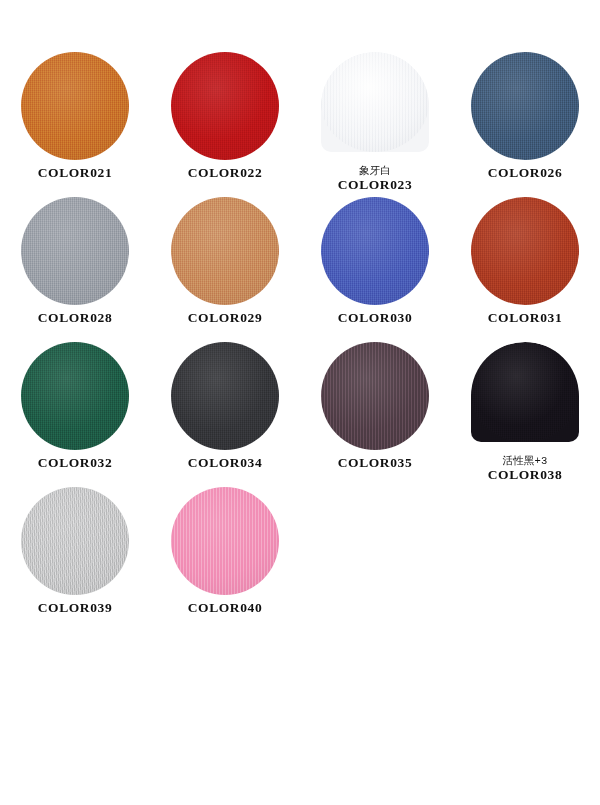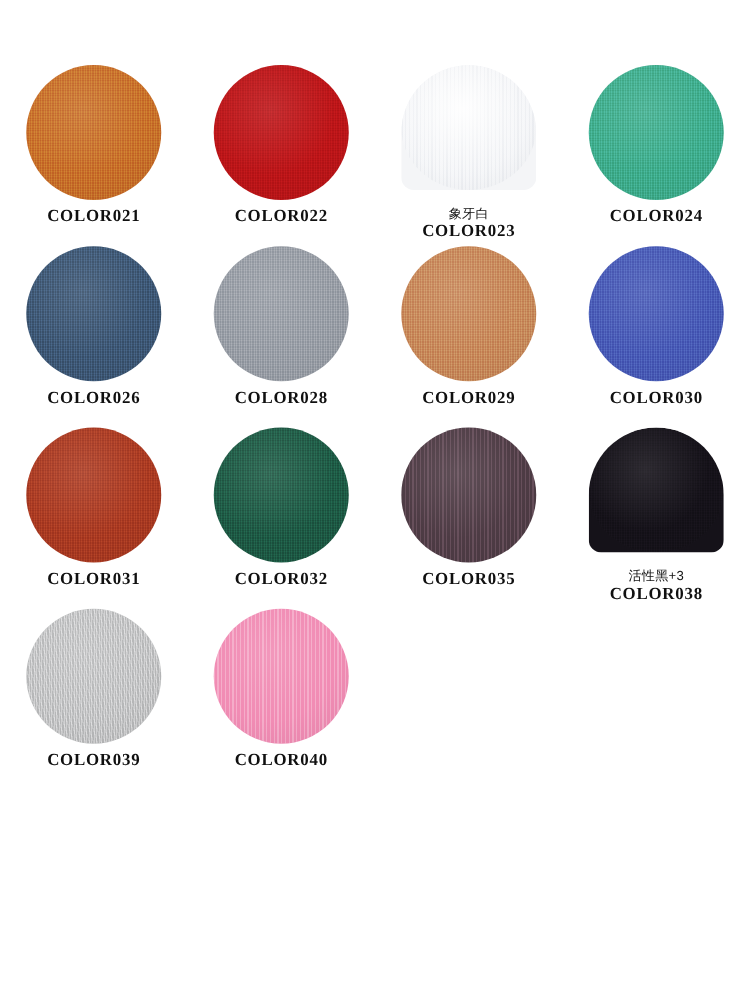--- a/index.html
+++ b/index.html
@@ -104,21 +104,21 @@
     height: 100px;
     clip-path: inset(0 0 0 0 round 54px 54px 10px 10px);
   }
   .swatch-labels {
     margin-top: 6px;
     text-align: center;
     line-height: 1.08;
   }
   .swatch-note {
     display: block;
-    font-family: Liberation Sans, sans-serif;
+    font-family: Liberation Mono, monospace;
     font-size: 10.5px;
     color: #131313;
     letter-spacing: 0.2px;
     margin-bottom: 1px;
     text-align: center;
   }
   .swatch-code {
     display: block;
     font-family: "Liberation Serif", serif;
     font-weight: bold;
@@ -152,28 +152,20 @@
         <div class="swatch-disc-wrap">
           <div class="swatch-disc pale clip-bottom" style="background: rgb(244, 245, 247);"></div>
         </div>
         <div class="swatch-labels">
           <span class="swatch-note">象牙白</span>
           <span class="swatch-code">COLOR023</span>
         </div>
       </div>
       <div class="swatch-cell">
         <div class="swatch-disc-wrap">
-          <div class="swatch-disc" style="background: rgb(63, 174, 142);"></div>
-        </div>
-        <div class="swatch-labels">
-          <span class="swatch-code">COLOR024</span>
-        </div>
-      </div>
-      <div class="swatch-cell">
-        <div class="swatch-disc-wrap">
           <div class="swatch-disc" style="background: rgb(63, 90, 120);"></div>
         </div>
         <div class="swatch-labels">
           <span class="swatch-code">COLOR026</span>
         </div>
       </div>
       <div class="swatch-cell">
         <div class="swatch-disc-wrap">
           <div class="swatch-disc" style="background: rgb(155, 160, 168);"></div>
         </div>
@@ -204,20 +196,28 @@
         <div class="swatch-labels">
           <span class="swatch-code">COLOR031</span>
         </div>
       </div>
       <div class="swatch-cell">
         <div class="swatch-disc-wrap">
           <div class="swatch-disc" style="background: rgb(30, 91, 69);"></div>
         </div>
         <div class="swatch-labels">
           <span class="swatch-code">COLOR032</span>
+        </div>
+      </div>
+      <div class="swatch-cell">
+        <div class="swatch-disc-wrap">
+          <div class="swatch-disc" style="background: rgb(52, 53, 57);"></div>
+        </div>
+        <div class="swatch-labels">
+          <span class="swatch-code">COLOR034</span>
         </div>
       </div>
       <div class="swatch-cell">
         <div class="swatch-disc-wrap">
           <div class="swatch-disc rib" style="background: rgb(86, 66, 76);"></div>
         </div>
         <div class="swatch-labels">
           <span class="swatch-code">COLOR035</span>
         </div>
       </div>

